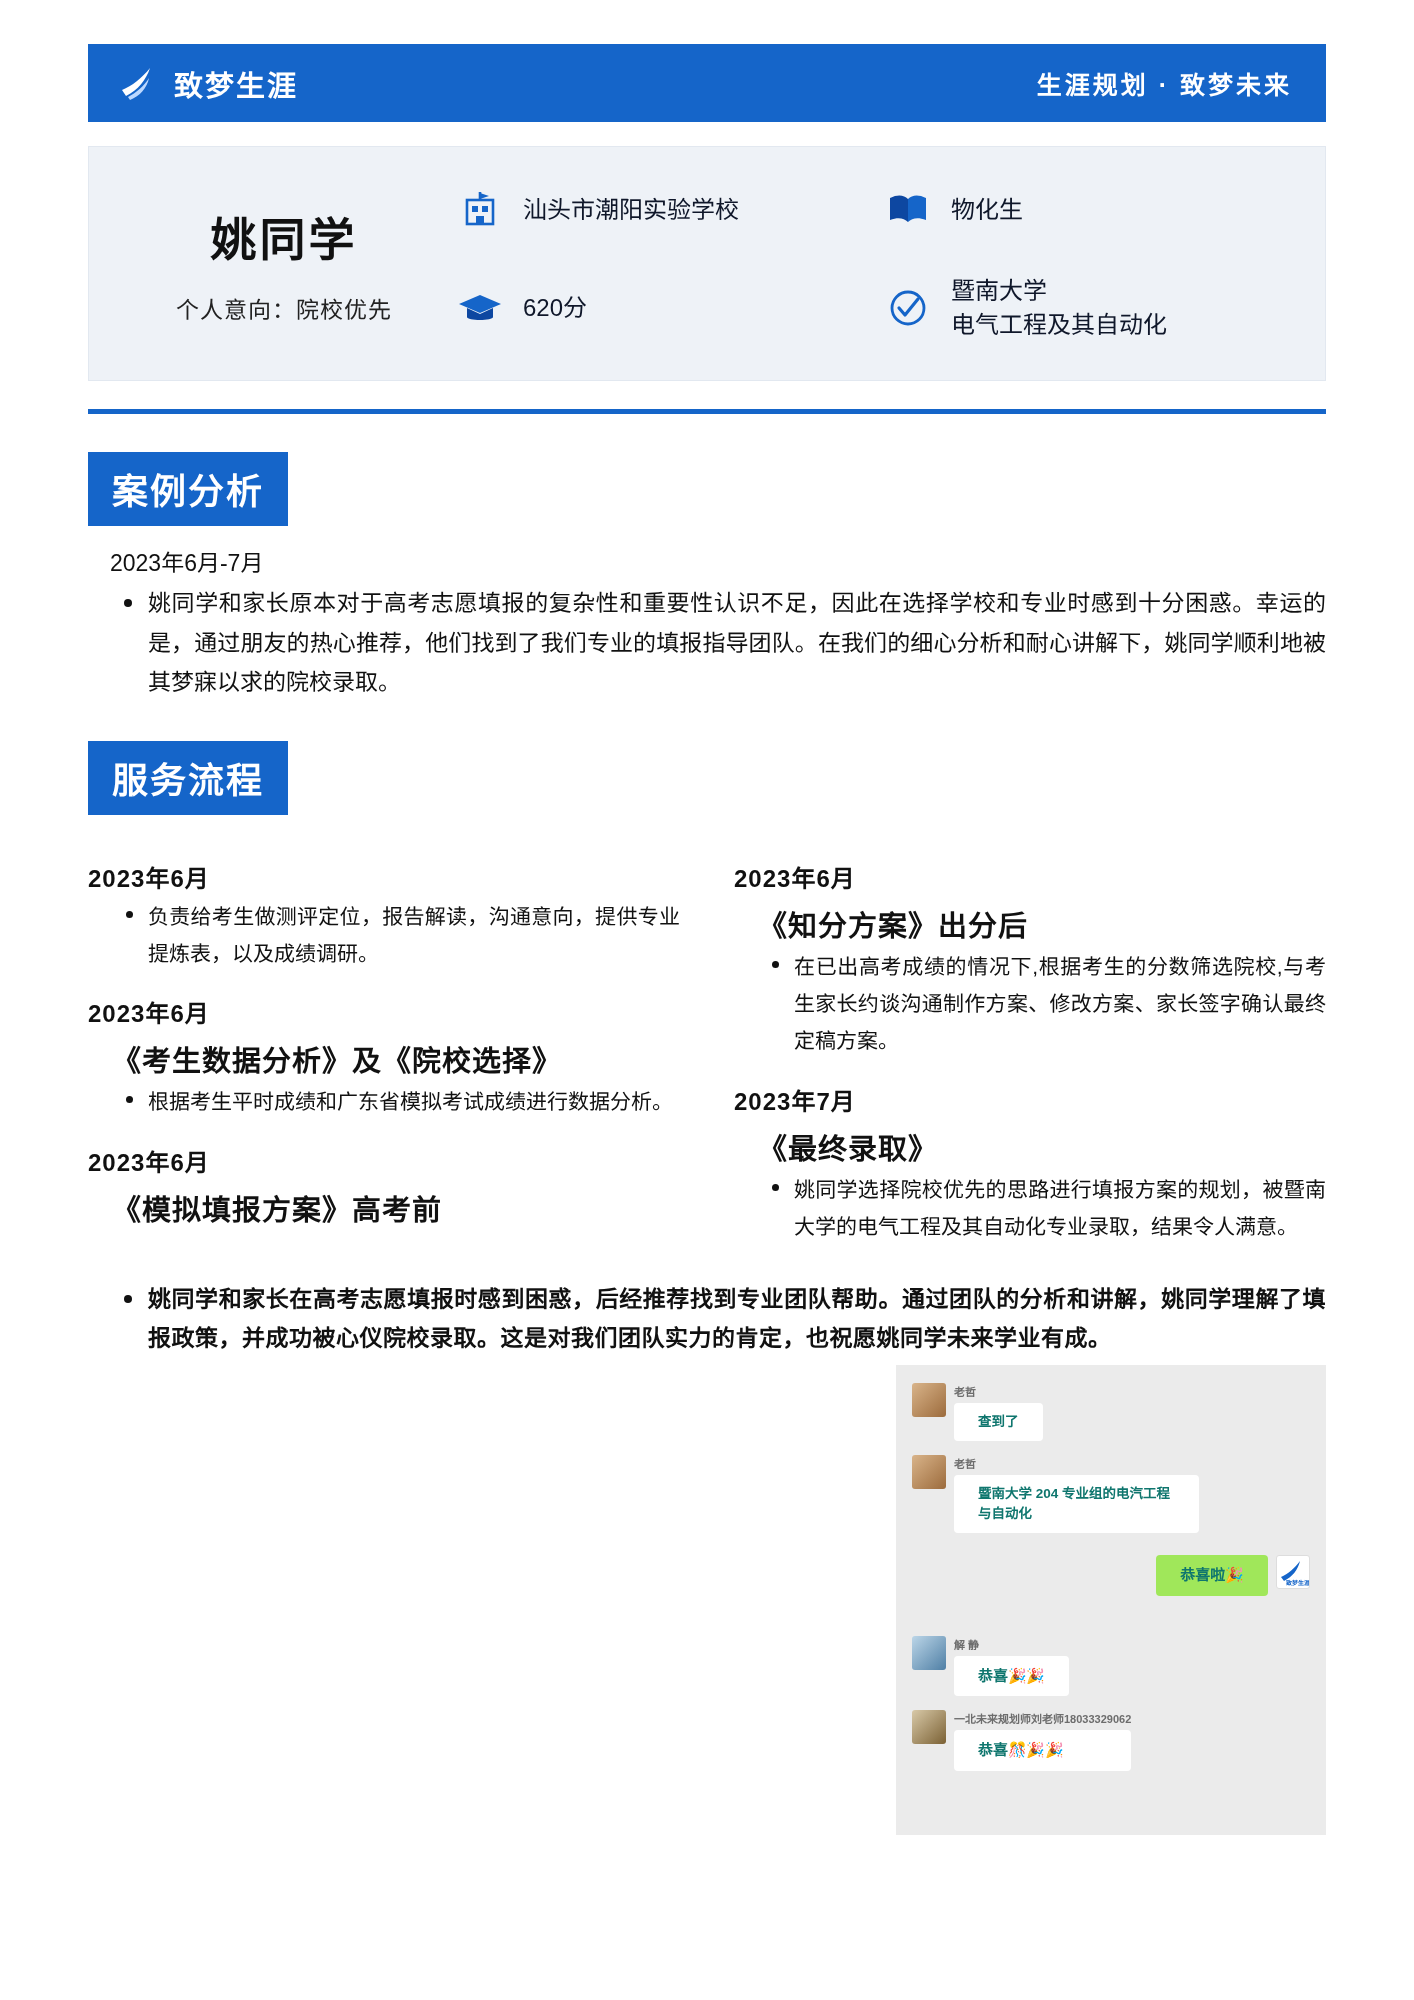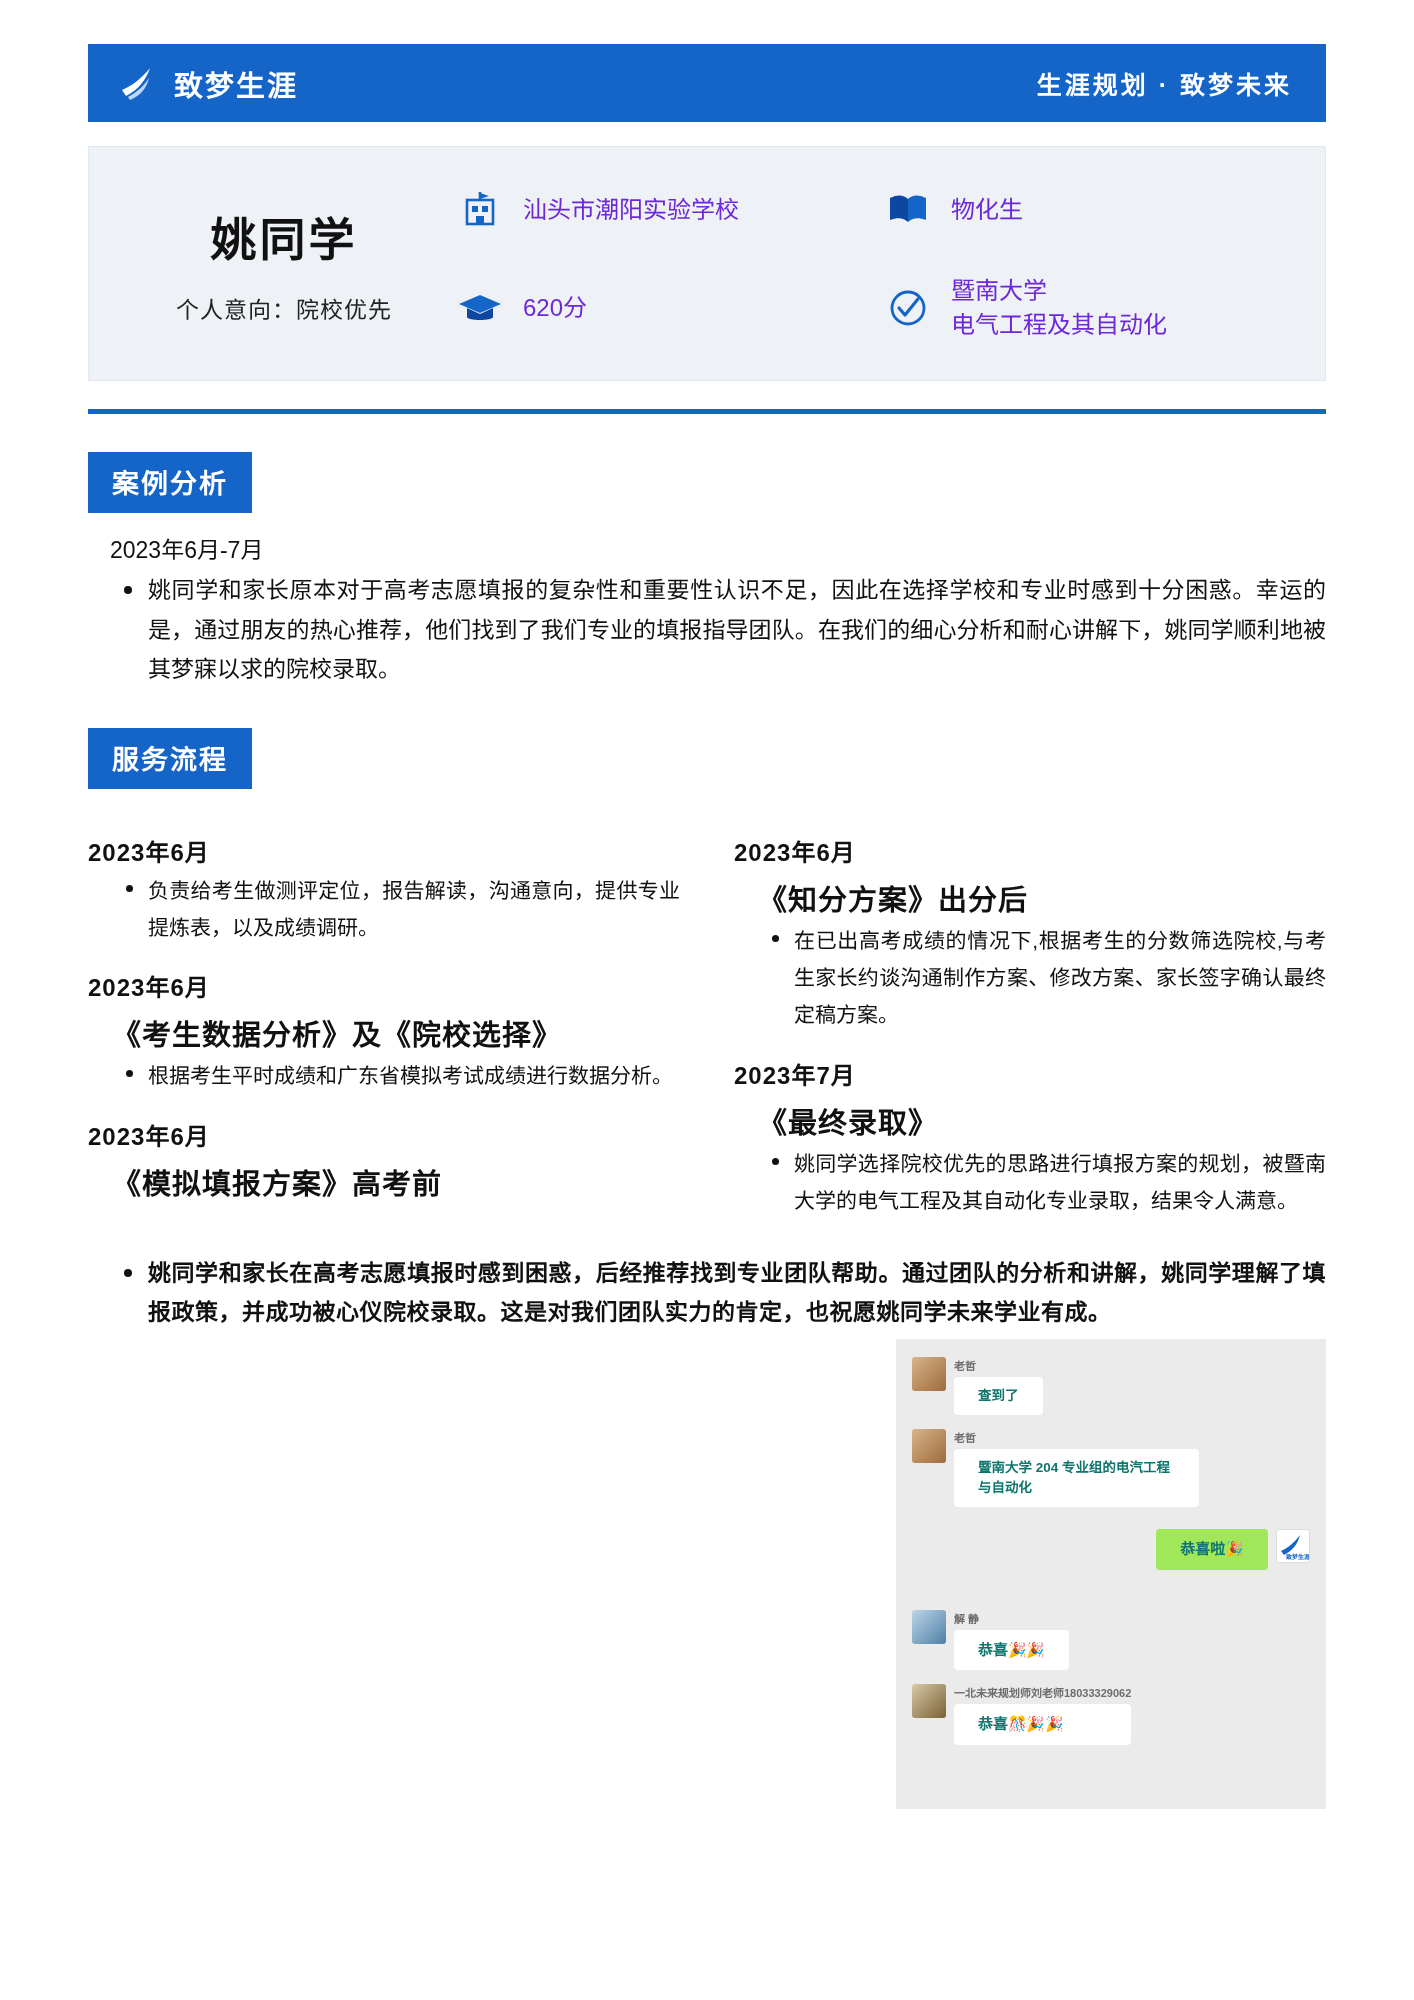--- a/index.html
+++ b/index.html
@@ -68,35 +68,35 @@
   .info-right {
     flex: 1;
     display: grid;
     grid-template-columns: 1fr 1fr;
     grid-row-gap: 42px;
     grid-column-gap: 18px;
     padding-left: 8px;
   }
   .info-item { display:flex; align-items:center; gap: 20px; }
   .info-ico { width: 46px; height: 46px; flex: none; display:flex; align-items:center; justify-content:center; }
-  .info-txt { font-size: 24px; color:#6d28d9; line-height: 1.38; }
+  .info-txt { font-size: 24px; color:#0f172a; line-height: 1.38; }
 
   
   .rule {
     margin: 28px 88px 0 88px;
     height: 5px;
     background: #1565c9;
   }
 
   
   .chip {
     display: inline-block;
     background: #1565c9;
     color: #fff;
-    font-size: 27px;
+    font-size: 36px;
     font-weight: 700;
     letter-spacing: 2px;
     padding: 10px 24px 12px 24px;
     margin: 0;
   }
   .sec { margin: 38px 88px 0 88px; }
   .sec-sub {
     font-size: 23px;
     color:#111;
     margin: 18px 0 6px 22px;

